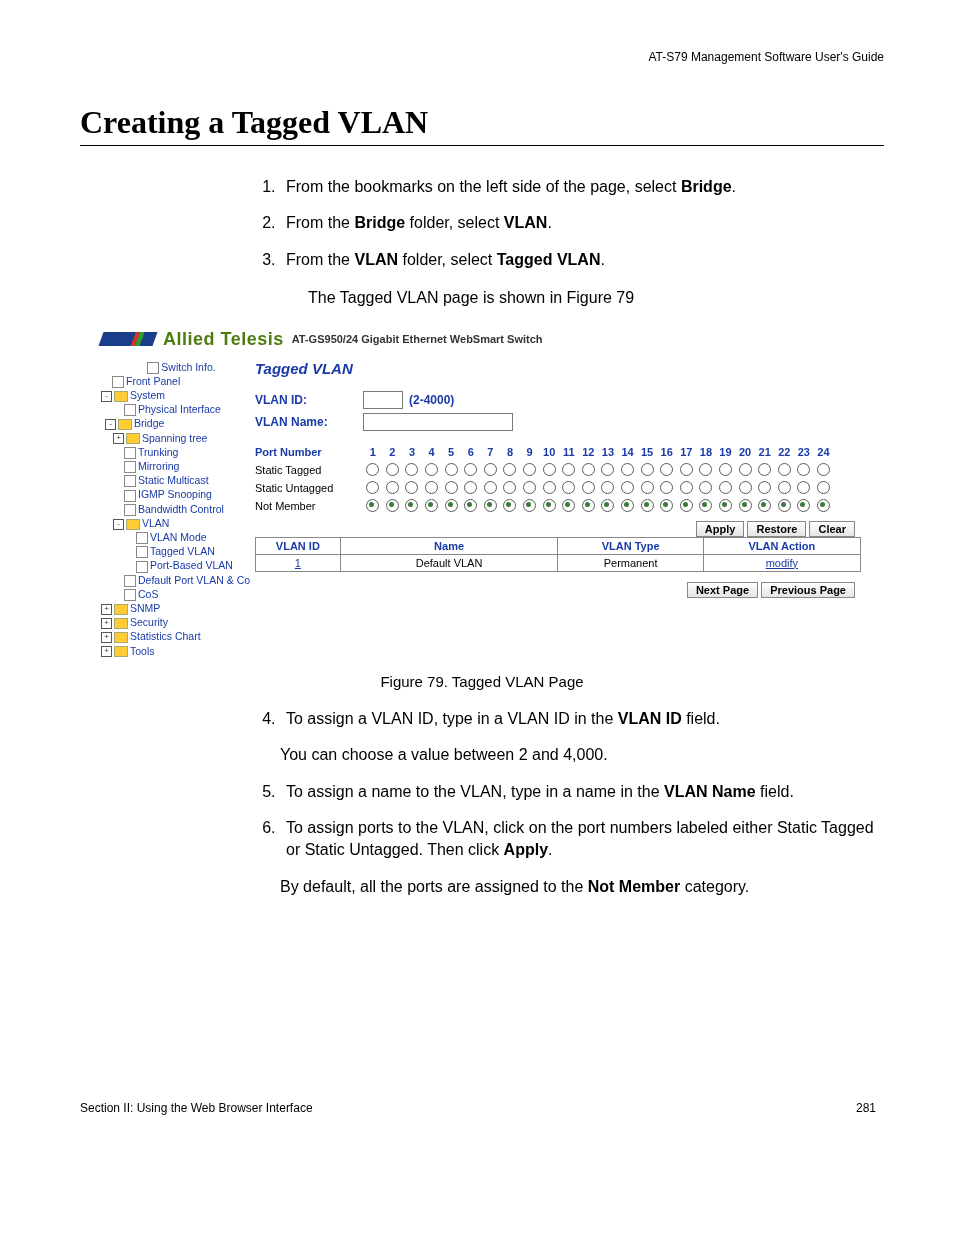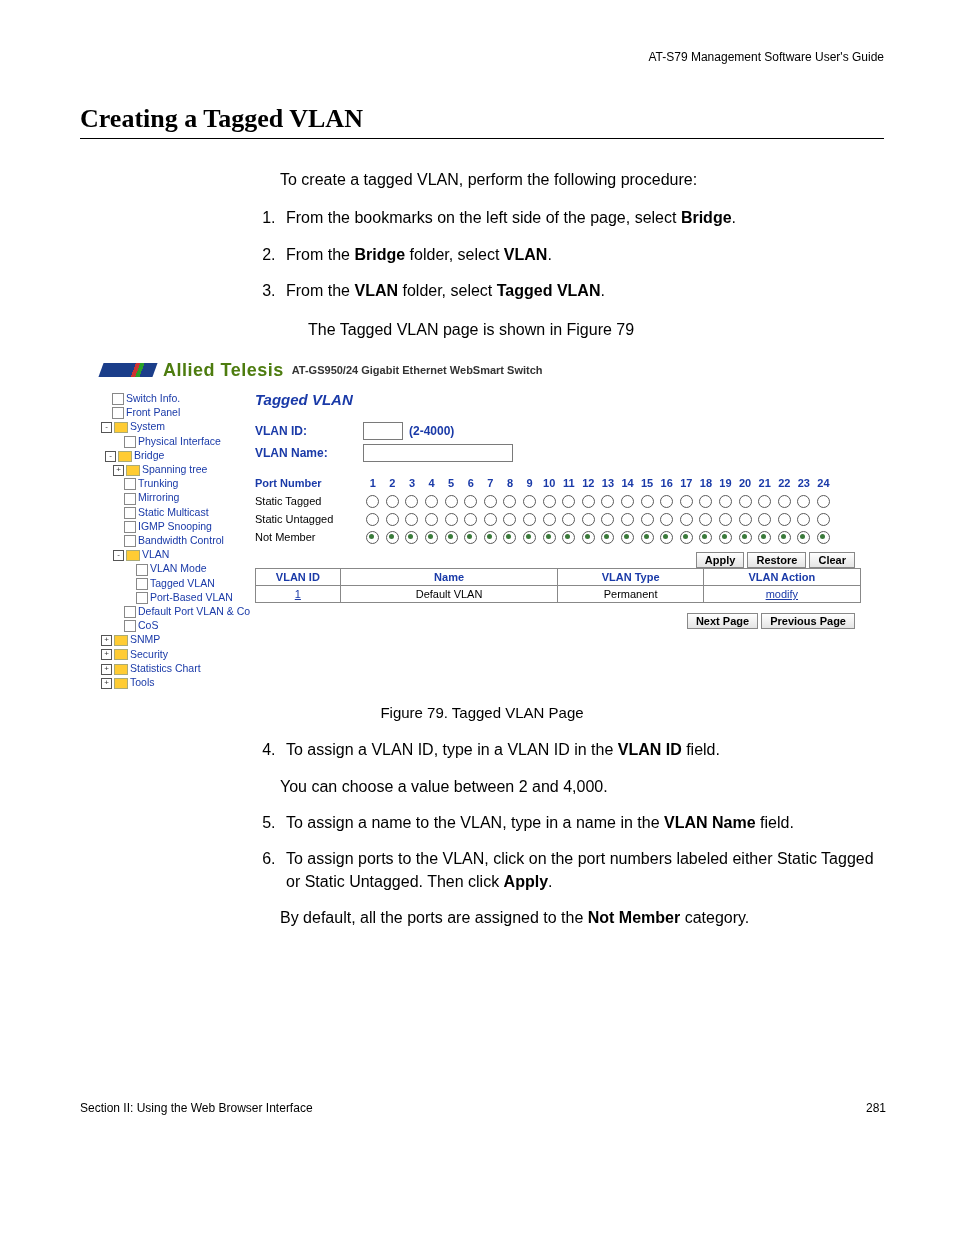--- a/index.html
+++ b/index.html
@@ -17,21 +17,21 @@
     box-sizing: border-box;
   }
   .running-header {
     text-align: right;
     font-size: 12px;
     margin-bottom: 40px;
   }
   h1.section-title {
     font-family: "Times New Roman", serif;
     font-weight: bold;
-    font-size: 26px;
+    font-size: 32px;
     margin: 0 0 4px 0;
   }
   hr.rule {
     border: none;
     border-top: 1px solid #000;
     margin: 0 0 30px 0;
   }
   .body-text {
     margin-left: 200px;
     font-size: 16px;
@@ -250,57 +250,54 @@
   .pager-row {
     text-align: right;
     margin-top: 10px;
     padding-right: 6px;
   }
 
   .footer {
     position: absolute;
     bottom: 40px;
     left: 80px;
-    right: 68px;
+    right: 78px;
     font-size: 12px;
     display: flex;
     justify-content: space-between;
   }
 </style>
 </head>
 <body>
 
 <div class="page">
   <div class="running-header">AT-S79 Management Software User's Guide</div>
 
   <h1 class="section-title">Creating a Tagged VLAN</h1>
   <hr class="rule">
 
-  <div class="body-text">
-    <p>To create a tagged VLAN, perform the following procedure:</p>
-  </div>
 
   <ol class="steps" start="1" id="steps1">
       <li>From the bookmarks on the left side of the page, select <span class="bold">Bridge</span>.</li>
       <li>From the <span class="bold">Bridge</span> folder, select <span class="bold">VLAN</span>.</li>
       <li>From the <span class="bold">VLAN</span> folder, select <span class="bold">Tagged VLAN</span>.</li>
     </ol>
 
   <div class="indent-after">The Tagged VLAN page is shown in Figure 79</div>
 
   <div class="figure-wrap">
     <div class="ss">
       <div class="ss-top">
         <span class="ss-logo"></span>
         <span class="ss-brand">Allied Telesis</span>
         <span class="ss-sub">AT-GS950/24 Gigabit Ethernet WebSmart Switch</span>
       </div>
       <div class="ss-body">
         <div class="ss-tree" id="tree">
-            <div class="node" style="padding-left: 0px;"><span style="display:inline-block;width:11px"></span><span class="tree-page"></span><span>Switch Info.</span></div>
+            <div class="node" style="padding-left: 0px; text-align: center;"><span style="display:inline-block;width:11px"></span><span class="tree-page"></span><span>Switch Info.</span></div>
             <div class="node" style="padding-left: 0px;"><span style="display:inline-block;width:11px"></span><span class="tree-page"></span><span>Front Panel</span></div>
             <div class="node" style="padding-left: 0px;"><span class="tree-icon">-</span><span class="tree-folder"></span><span>System</span></div>
             <div class="node" style="padding-left: 12px;"><span style="display:inline-block;width:11px"></span><span class="tree-page"></span><span>Physical Interface</span></div>
             <div class="node" style="padding-left: 4px;"><span class="tree-icon">-</span><span class="tree-folder"></span><span>Bridge</span></div>
             <div class="node" style="padding-left: 12px;"><span class="tree-icon">+</span><span class="tree-folder"></span><span>Spanning tree</span></div>
             <div class="node" style="padding-left: 12px;"><span style="display:inline-block;width:11px"></span><span class="tree-page"></span><span>Trunking</span></div>
             <div class="node" style="padding-left: 12px;"><span style="display:inline-block;width:11px"></span><span class="tree-page"></span><span>Mirroring</span></div>
             <div class="node" style="padding-left: 12px;"><span style="display:inline-block;width:11px"></span><span class="tree-page"></span><span>Static Multicast</span></div>
             <div class="node" style="padding-left: 12px;"><span style="display:inline-block;width:11px"></span><span class="tree-page"></span><span>IGMP Snooping</span></div>
             <div class="node" style="padding-left: 12px;"><span style="display:inline-block;width:11px"></span><span class="tree-page"></span><span>Bandwidth Control</span></div>

